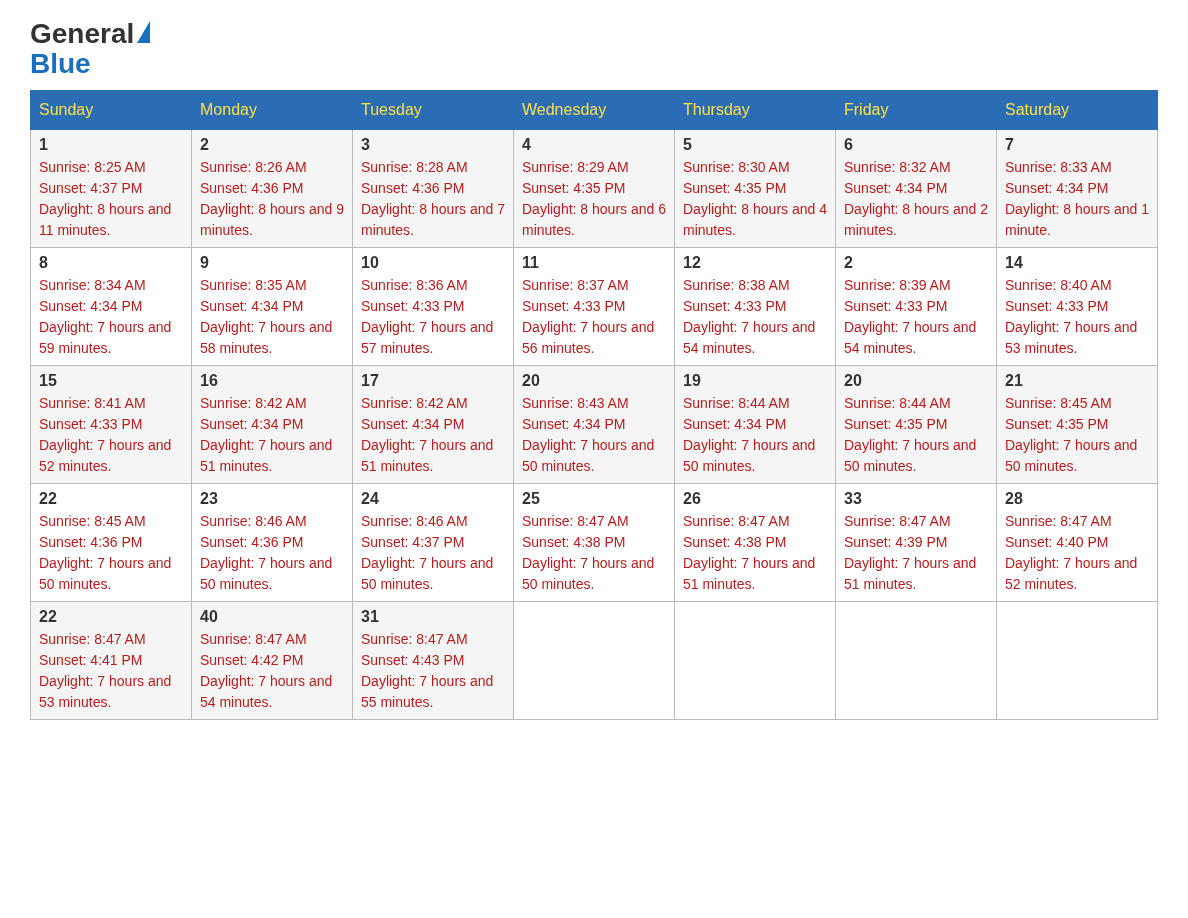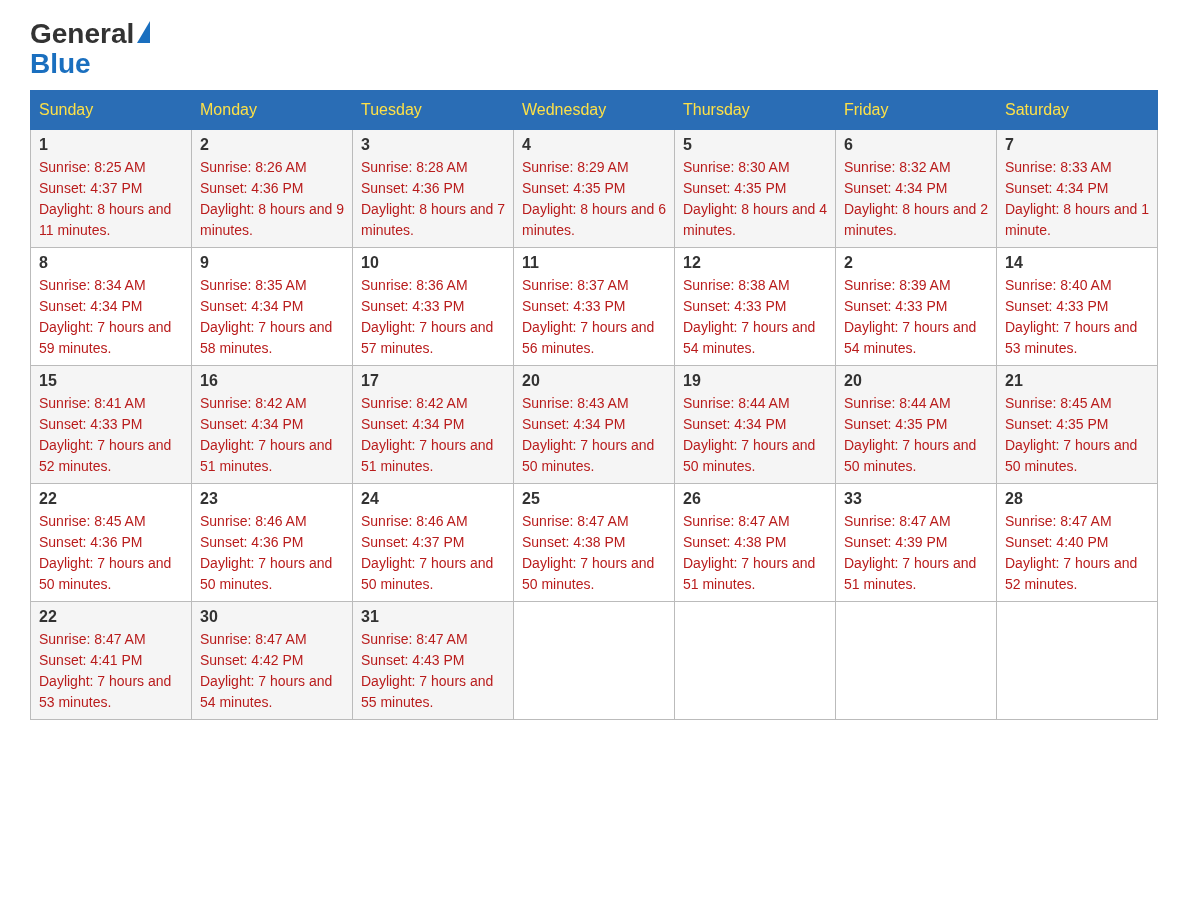--- a/index.html
+++ b/index.html
@@ -240,21 +240,21 @@
           <span class="day-number">28</span>
           <span class="day-info">Sunrise: 8:47 AM<br>Sunset: 4:40 PM<br>Daylight: 7 hours and 52 minutes.</span>
         </td>
       </tr>
       <tr>
         <td style="background-color: rgb(245, 245, 245);">
           <span class="day-number">22</span>
           <span class="day-info">Sunrise: 8:47 AM<br>Sunset: 4:41 PM<br>Daylight: 7 hours and 53 minutes.</span>
         </td>
         <td style="background-color: rgb(245, 245, 245);">
-          <span class="day-number">30</span>
+          <span class="day-number">40</span>
           <span class="day-info">Sunrise: 8:47 AM<br>Sunset: 4:42 PM<br>Daylight: 7 hours and 54 minutes.</span>
         </td>
         <td style="background-color: rgb(245, 245, 245);">
           <span class="day-number">31</span>
           <span class="day-info">Sunrise: 8:47 AM<br>Sunset: 4:43 PM<br>Daylight: 7 hours and 55 minutes.</span>
         </td>
         <td class="empty-cell" style="background-color: rgb(255, 255, 255);"></td>
         <td class="empty-cell" style="background-color: rgb(255, 255, 255);"></td>
         <td class="empty-cell" style="background-color: rgb(255, 255, 255);"></td>
         <td class="empty-cell" style="background-color: rgb(255, 255, 255);"></td>

